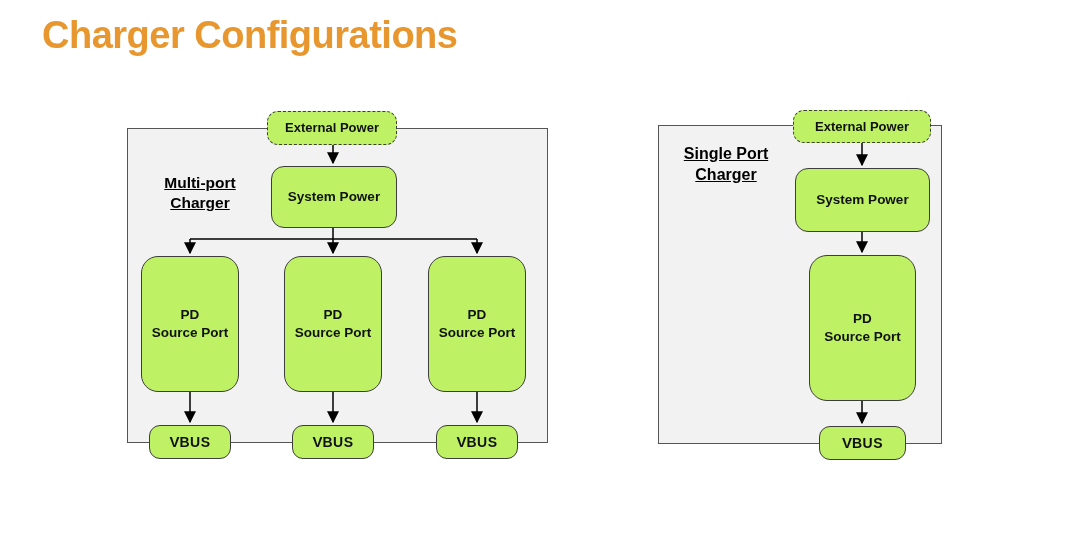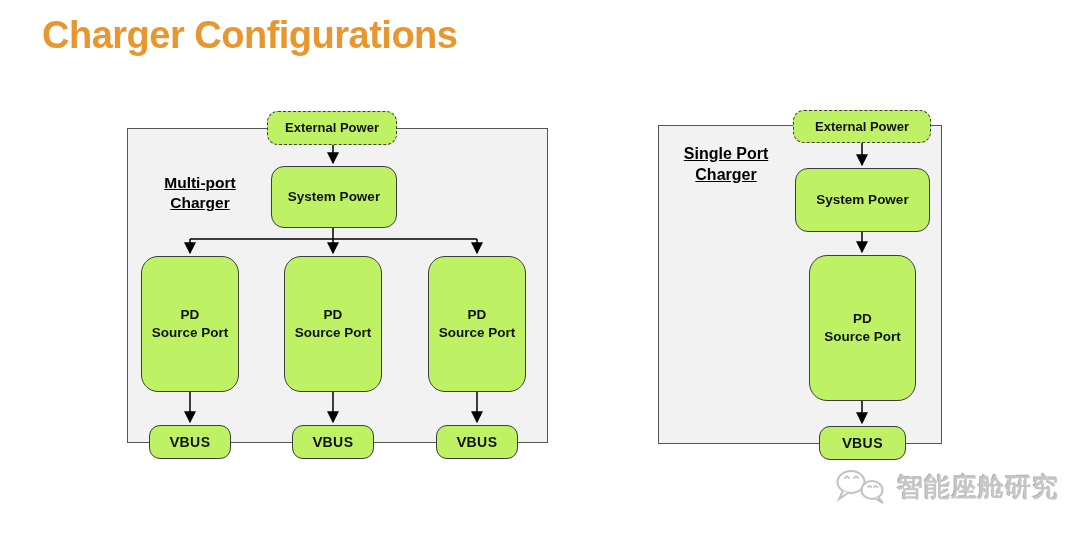--- a/index.html
+++ b/index.html
@@ -135,31 +135,14 @@
 
   <div class="box sys-r">System Power</div>
 
   <div class="box pd-r">PD
 Source Port</div>
 
   <div class="box vbus vb-r">
     <span class="v">V</span><span class="bus">BUS</span>
   </div>
 
-  <div class="watermark">
-    <svg width="56" height="38" viewBox="0 0 56 38">
-      <g stroke="#c2c2c2" stroke-width="2" fill="#ffffff">
-        <ellipse cx="17" cy="14" rx="13.5" ry="11"></ellipse>
-        <path d="M9,23 L5,31 L14,25" fill="#ffffff"></path>
-        <ellipse cx="38" cy="22" rx="10.5" ry="9"></ellipse>
-        <path d="M44,29 L49,35 L41,30.5" fill="#ffffff"></path>
-      </g>
-      <g stroke="#c2c2c2" stroke-width="1.8" fill="none" stroke-linecap="round">
-        <path d="M11,10 q2,-3 4,0"></path>
-        <path d="M20,10 q2,-3 4,0"></path>
-        <path d="M34,19 q1.6,-2.4 3.2,0"></path>
-        <path d="M40,19 q1.6,-2.4 3.2,0"></path>
-      </g>
-    </svg>
-    <span class="watermark-text">智能座舱研究</span>
-  </div>
 
 </div>
 
 </body></html>

